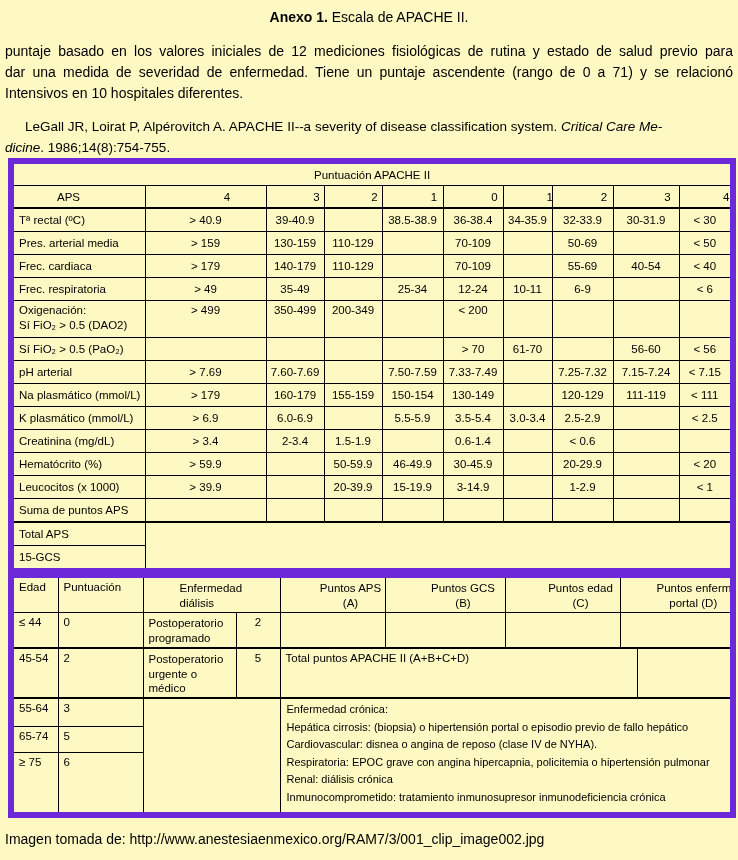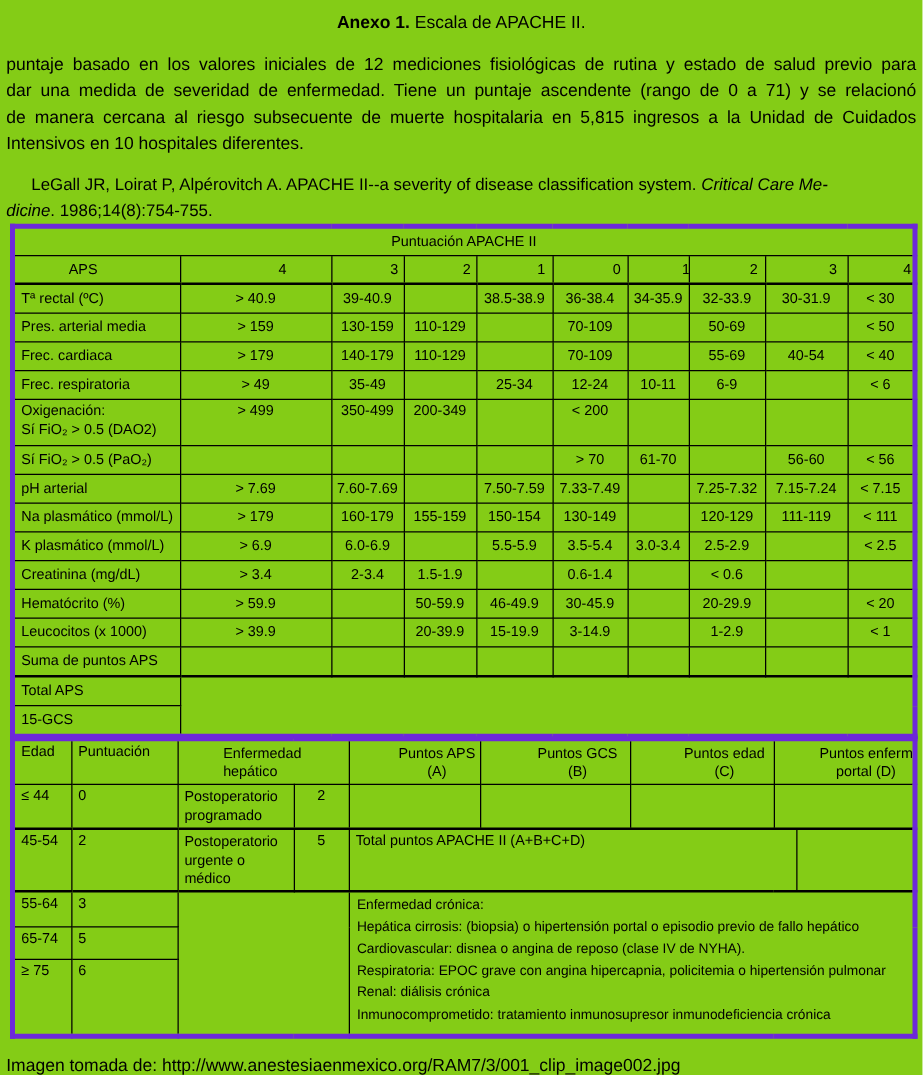--- a/index.html
+++ b/index.html
@@ -1,25 +1,25 @@
 <!DOCTYPE html>
 <html><head>
 <meta charset="utf-8">
 <style>
   html,body{margin:0;padding:0;background:#fff;}
-  #page{width:738px;height:860px;background:#84cc16;color:#000;
+  #page{width:738px;height:860px;background:#fef9c3;color:#000;
         font-family:"Liberation Sans","DejaVu Sans",sans-serif;overflow:hidden;}
   #doc-title{margin-top:9px;text-align:center;font-size:14px;}
   #doc-title .b{font-weight:bold;}
   #paragraph{margin:16px 5px 0 5px;font-size:14px;line-height:21px;}
   .jl{text-align:justify;text-align-last:justify;}
   #citation{margin:12px 5px 0 5px;font-size:13.5px;line-height:21px;}
   #citation .ind{text-indent:20px;}
   table{border-collapse:collapse;table-layout:fixed;width:722px;margin-left:8px;
-        border:4px solid #6d28d9;}
+        border:6px solid #6d28d9;}
   td{border:1px solid #000;font-size:11.5px;padding:0;overflow:hidden;}
   .t1 td{vertical-align:middle;white-space:nowrap;}
   .lbl{text-align:left;padding-left:5px;}
   .ctr{text-align:center;}
   .blk{display:block;}
   tr.h21>td{height:21px;}
   tr.h22>td{height:22px;}
   tr.h34>td{height:34px;vertical-align:top;padding-top:2px;line-height:15px;}
   tr.bb2>td{border-bottom-width:2px;padding-left:43px;}
   tr.bt2>td{border-top-width:2px;}
@@ -43,21 +43,20 @@
 </head>
 <body>
 
 <div id="page">
 
   <div id="doc-title"><span class="b">Anexo 1.</span><span> Escala de APACHE II.</span></div>
 
   <div id="paragraph">
     <div class="jl">puntaje basado en los valores iniciales de 12 mediciones fisiológicas de rutina y estado de salud previo para</div>
     <div class="jl">dar una medida de severidad de enfermedad. Tiene un puntaje ascendente (rango de 0 a 71) y se relacionó</div>
-    <div class="jl">de manera cercana al riesgo subsecuente de muerte hospitalaria en 5,815 ingresos a la Unidad de Cuidados</div>
     <div>Intensivos en 10 hospitales diferentes.</div>
   </div>
 
   <div id="citation">
     <div class="ind"><span>LeGall JR, Loirat P, Alpérovitch A. APACHE II--a severity of disease classification system. </span><i>Critical Care Me-</i></div>
     <div><i>dicine</i><span>. 1986;14(8):754-755.</span></div>
   </div>
 
   <table class="t1">
     <colgroup>
@@ -267,21 +266,21 @@
         <col style="width:120px">
         <col style="width:115px">
         <col style="width:113px">
     </colgroup>
     <tbody>
         <tr class="h34b">
       <td class="lbl">Edad</td>
       <td class="lbl">Puntuación</td>
       <td class="lbl hdr2" colspan="2">
         <span class="blk">Enfermedad</span>
-        <span class="blk">hepático</span>
+        <span class="blk">diálisis</span>
       </td>
       <td class="ctr hdr2">
         <span class="blk">Puntos APS</span>
         <span class="blk">(A)</span>
       </td>
       <td class="ctr hdr2">
         <span class="blk">Puntos GCS</span>
         <span class="blk">(B)</span>
       </td>
       <td class="ctr hdr2">

